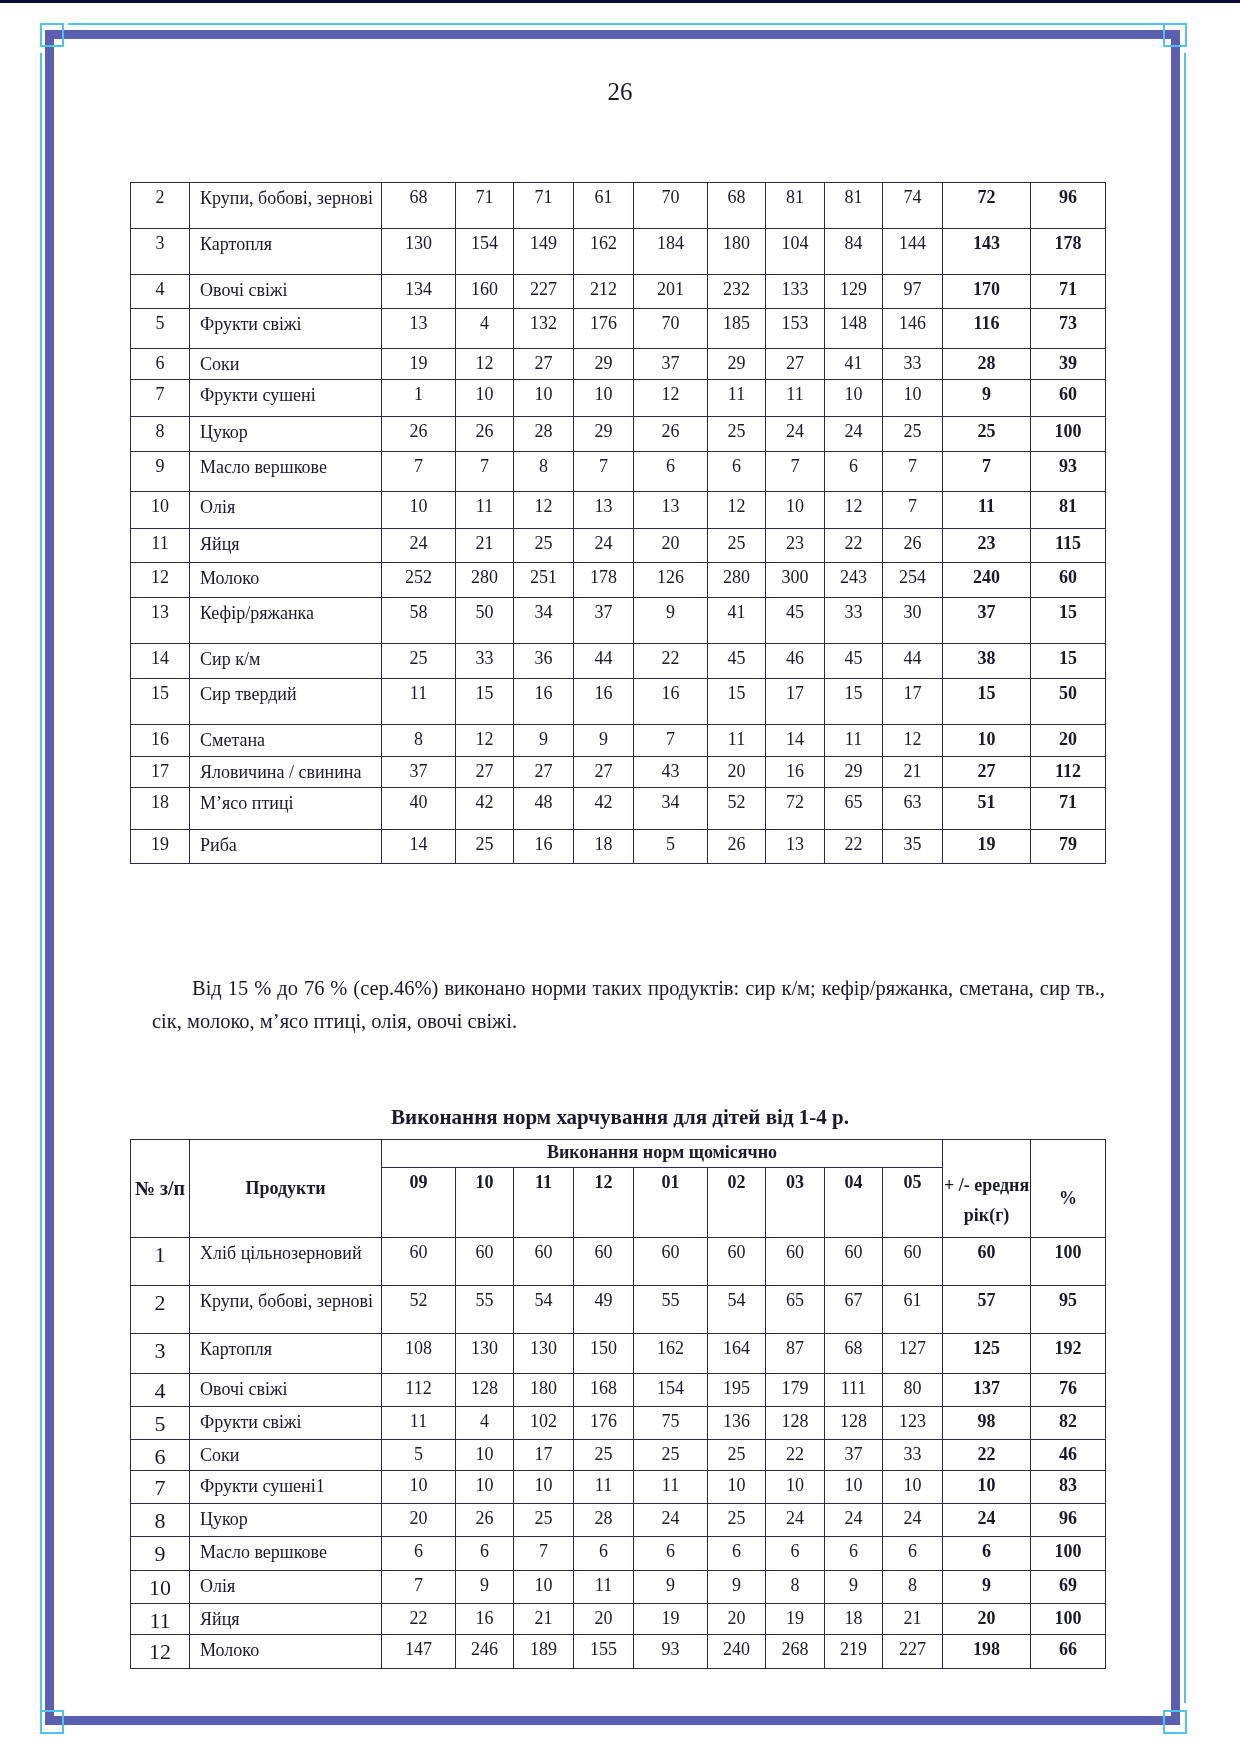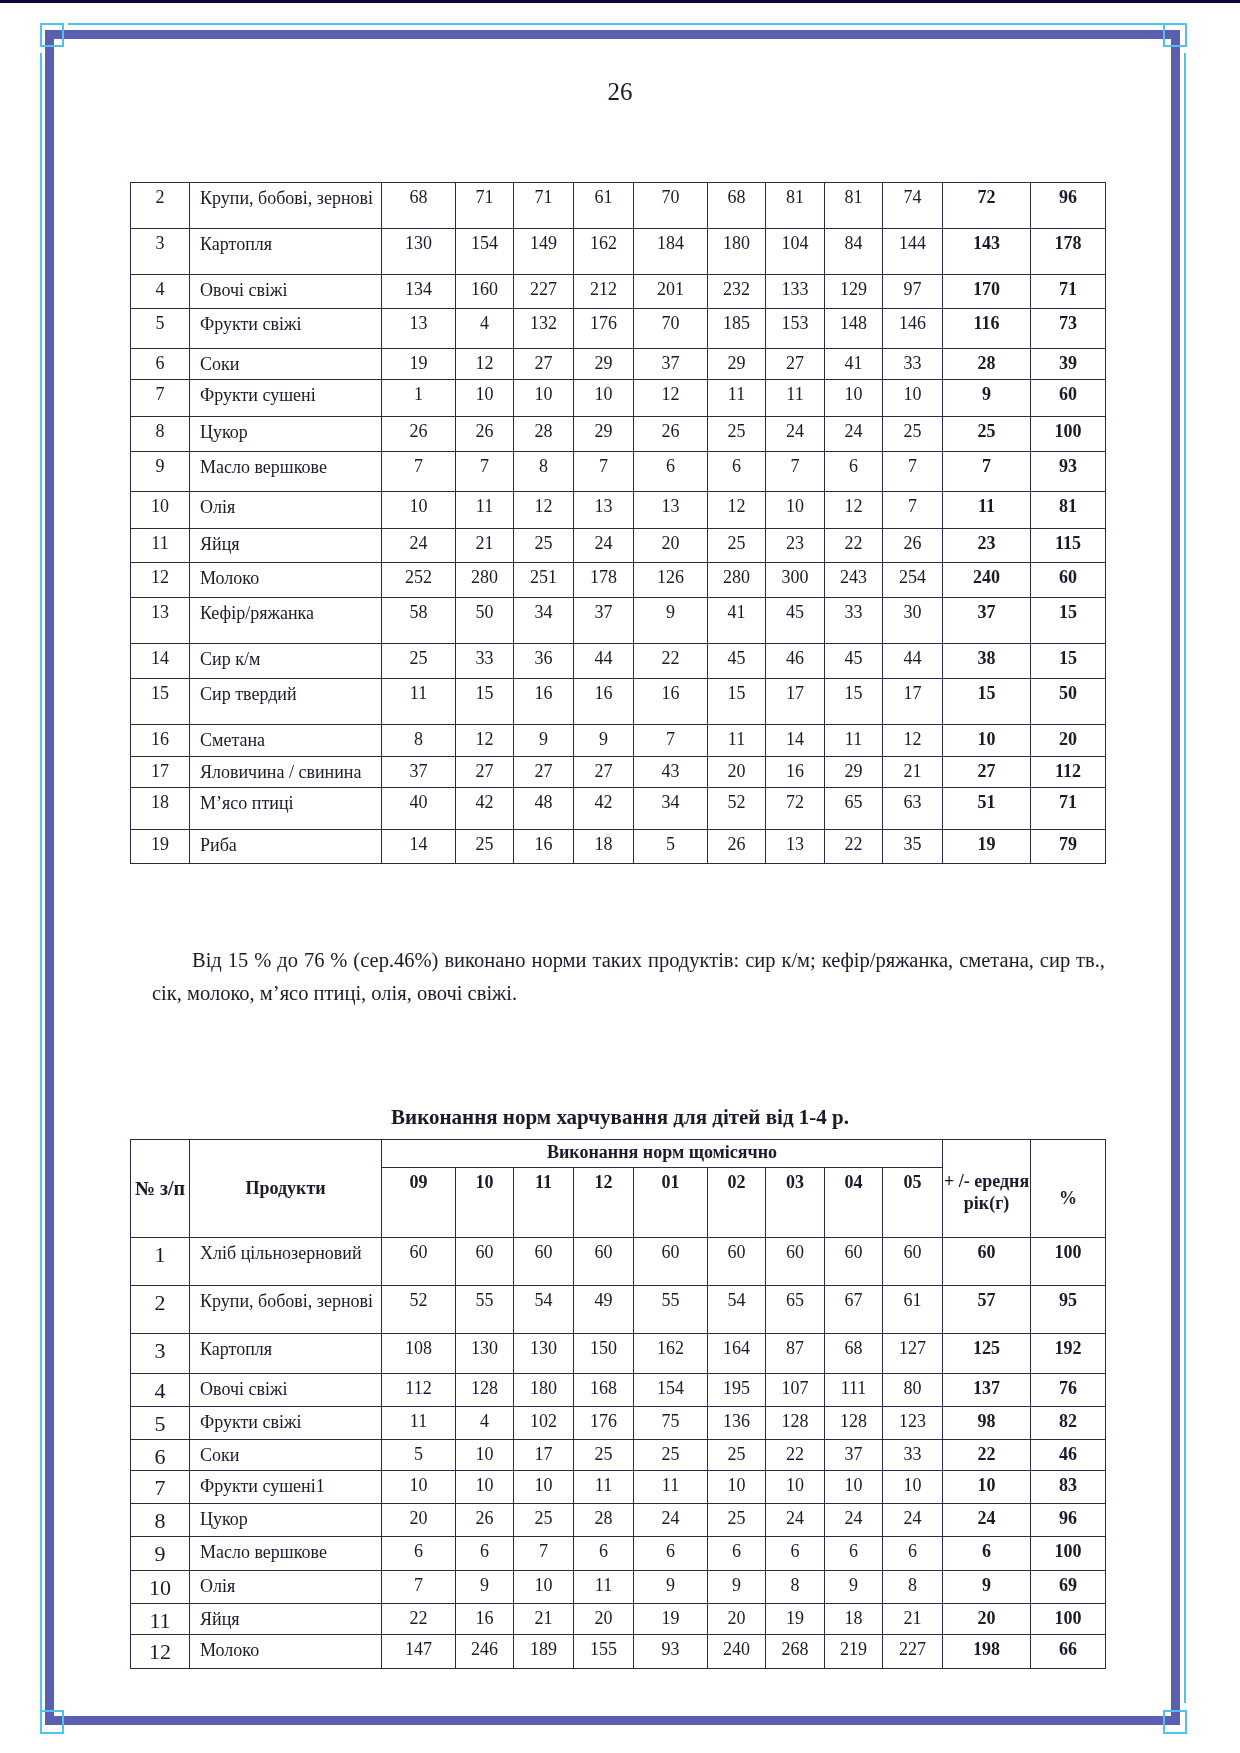--- a/index.html
+++ b/index.html
@@ -324,21 +324,21 @@
         <td class="num">26</td>
         <td class="num">13</td>
         <td class="num">22</td>
         <td class="num">35</td>
         <td class="num b">19</td>
         <td class="num b">79</td>
       </tr>
     </tbody>
 </table>
 
-<div class="para" style="top:944px;">
+<div class="para" style="top:972px;">
   <p>Від 15 % до 76 % (сер.46%) виконано норми таких продуктів: сир к/м; кефір/ряжанка, сметана, сир тв., сік, молоко, м’ясо птиці, олія, овочі свіжі.</p>
 </div>
 
 <div class="title2">Виконання норм харчування для дітей від 1-4 р.</div>
 
 <table id="t2" style="left:130px;top:1139px;width:975px;">
   <colgroup>
     <col style="width:59px">
       <col style="width:192px">
     <col style="width:74px">
@@ -351,21 +351,21 @@
       <col style="width:58px">
     <col style="width:60px">
       <col style="width:88px">
       <col style="width:75px">
   </colgroup>
   <thead class="hdr">
     <tr style="height:28px;">
       <td rowspan="2" style="vertical-align:middle;font-size:20px;">№ з/п</td>
       <td rowspan="2" style="vertical-align:middle;">Продукти</td>
       <td colspan="9" style="padding-top:2px;">Виконання норм щомісячно</td>
-      <td rowspan="2" style="border-bottom: 1.6px solid rgb(42, 42, 72); padding-top: 30px; line-height: 22px;">+ /- ередня рік(г)</td>
+      <td rowspan="2" style="border-bottom: 1.6px solid rgb(42, 42, 72); padding-top: 30px; line-height: 30px;">+ /- ередня рік(г)</td>
       <td rowspan="2" style="vertical-align:middle;padding-top:20px;">%</td>
     </tr>
     <tr style="height:70px;" id="t2-months">
         <td class="" style="padding-top: 4px;">09</td>
         <td class="" style="padding-top: 4px;">10</td>
         <td class="" style="padding-top: 4px;">11</td>
         <td class="" style="padding-top: 4px;">12</td>
         <td class="" style="padding-top: 4px; margin-top: 8px;">01</td>
         <td class="" style="padding-top: 4px;">02</td>
         <td class="" style="padding-top: 4px;">03</td>
@@ -421,21 +421,21 @@
       </tr>
       <tr style="height: 33px;">
         <td class="idx big">4</td>
         <td class="name">Овочі свіжі</td>
         <td class="num">112</td>
         <td class="num">128</td>
         <td class="num">180</td>
         <td class="num">168</td>
         <td class="num">154</td>
         <td class="num">195</td>
-        <td class="num">107</td>
+        <td class="num">179</td>
         <td class="num">111</td>
         <td class="num">80</td>
         <td class="num b">137</td>
         <td class="num b">76</td>
       </tr>
       <tr style="height: 33px;">
         <td class="idx big">5</td>
         <td class="name">Фрукти свіжі</td>
         <td class="num">11</td>
         <td class="num">4</td>

